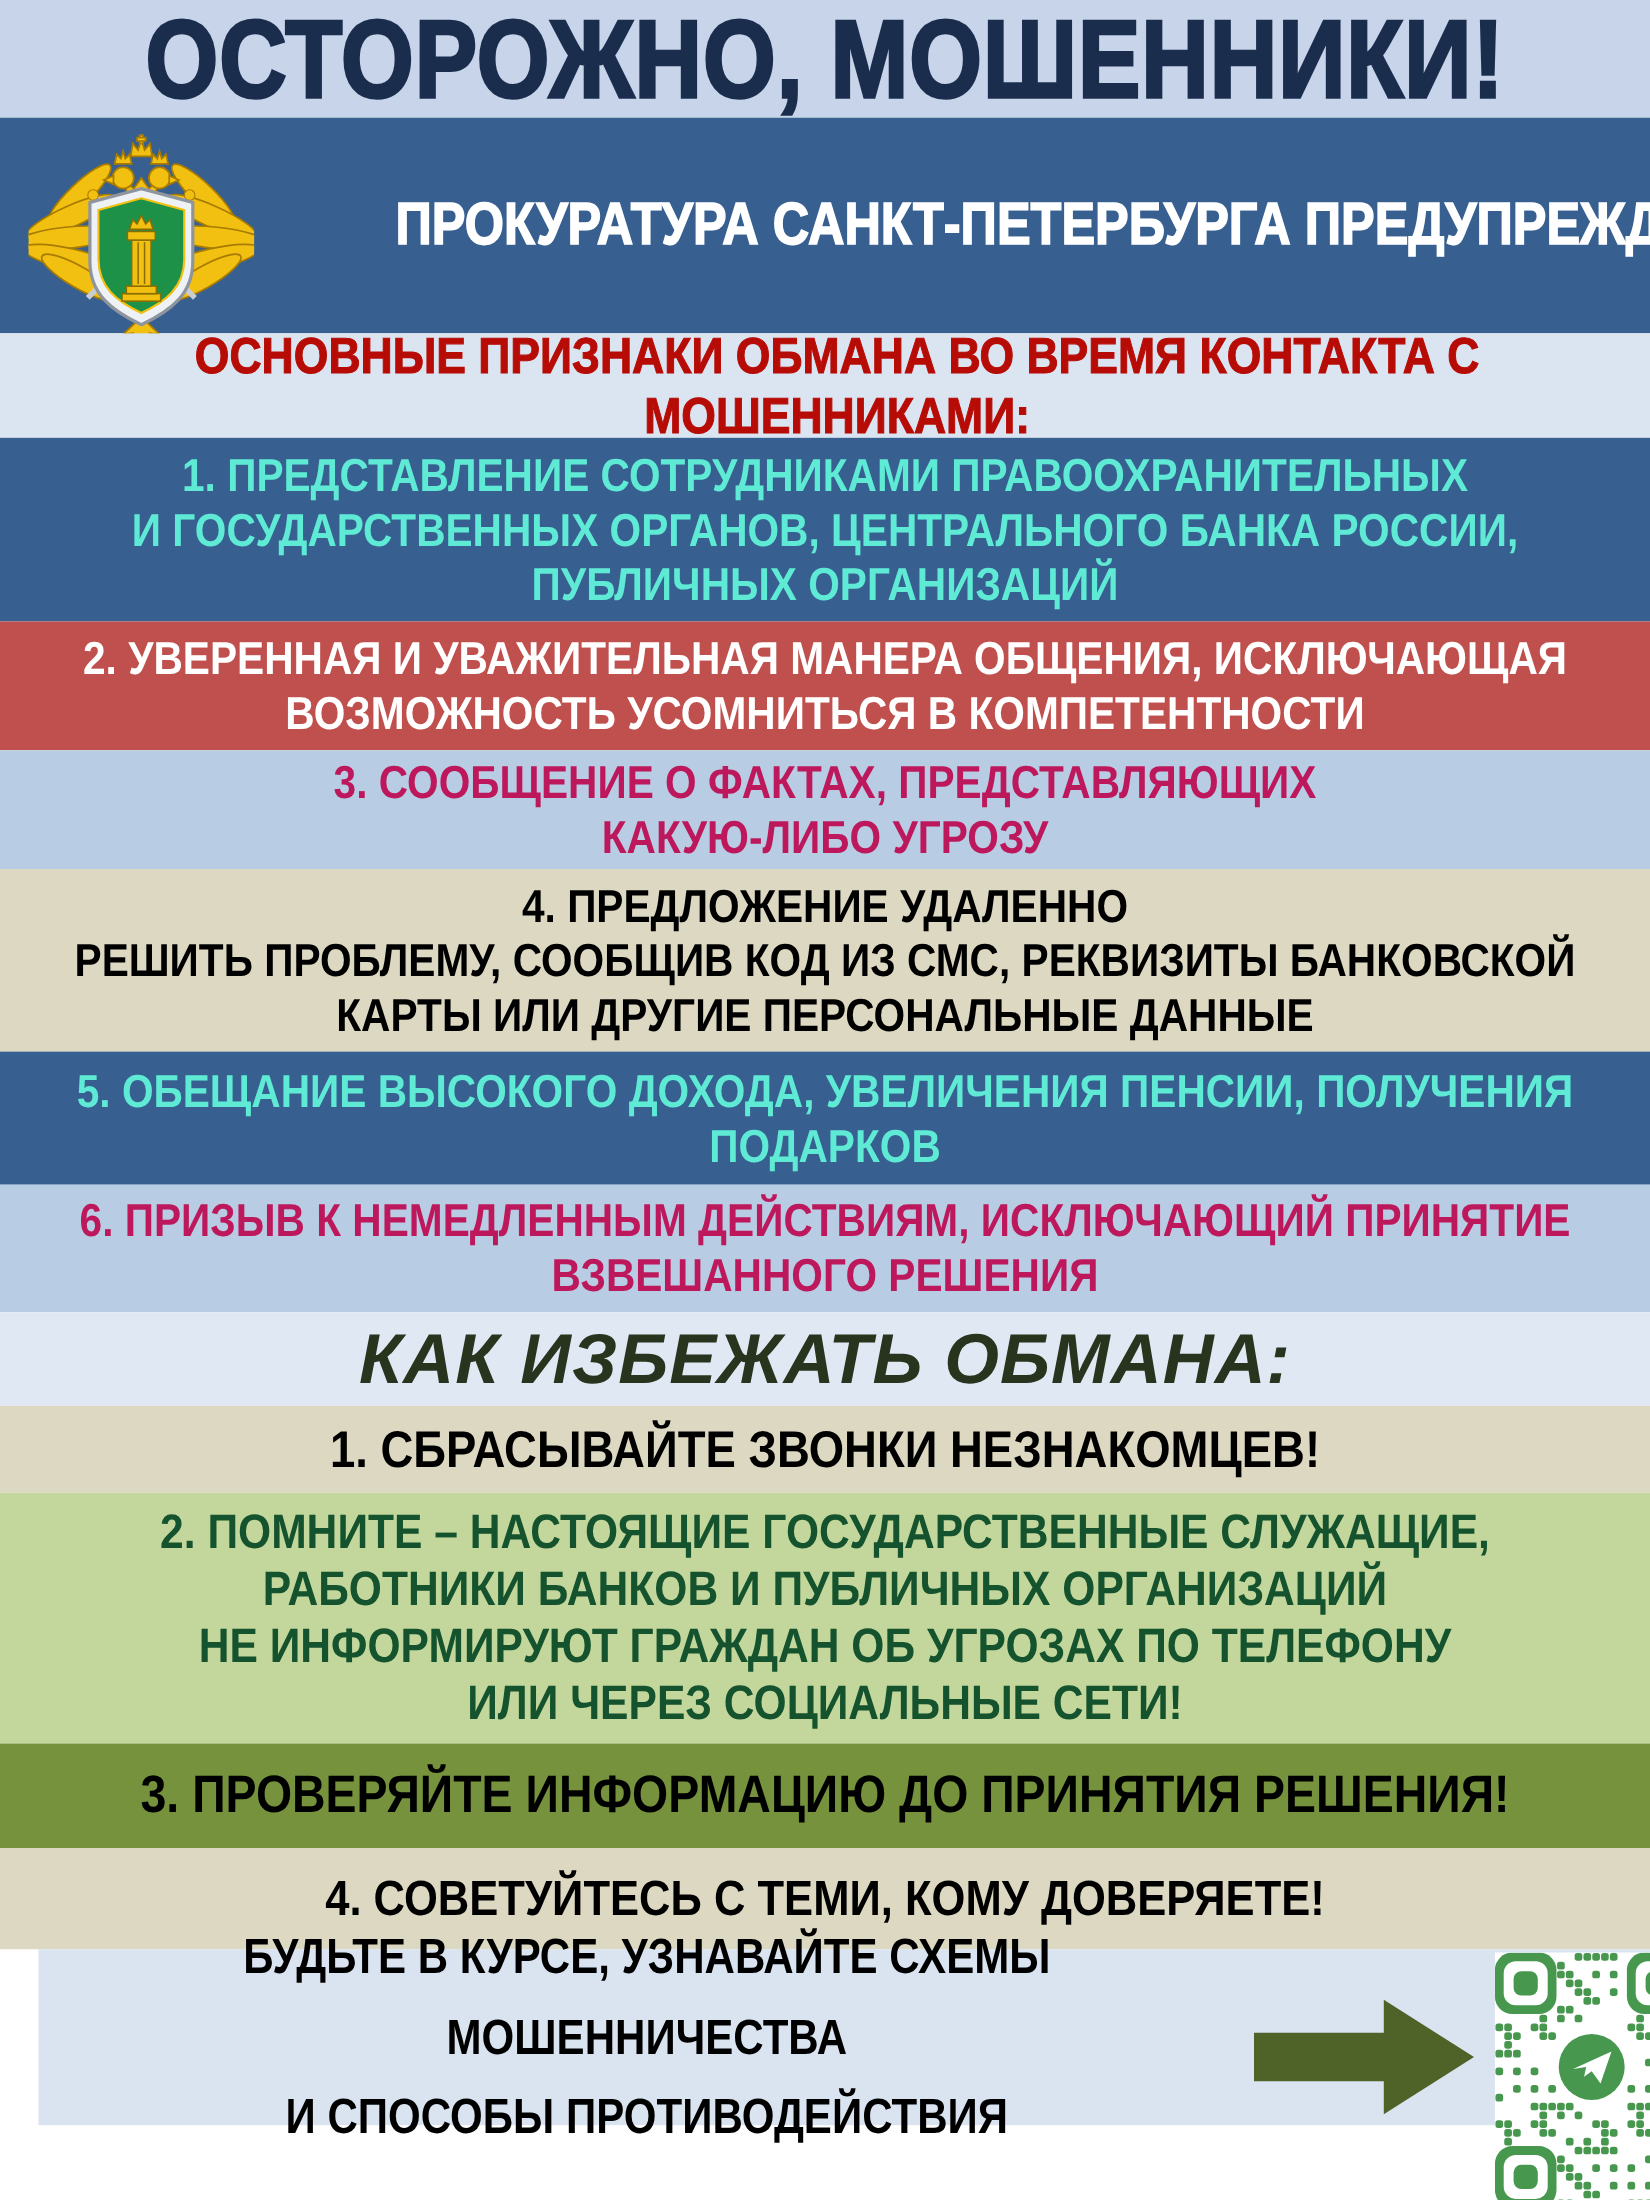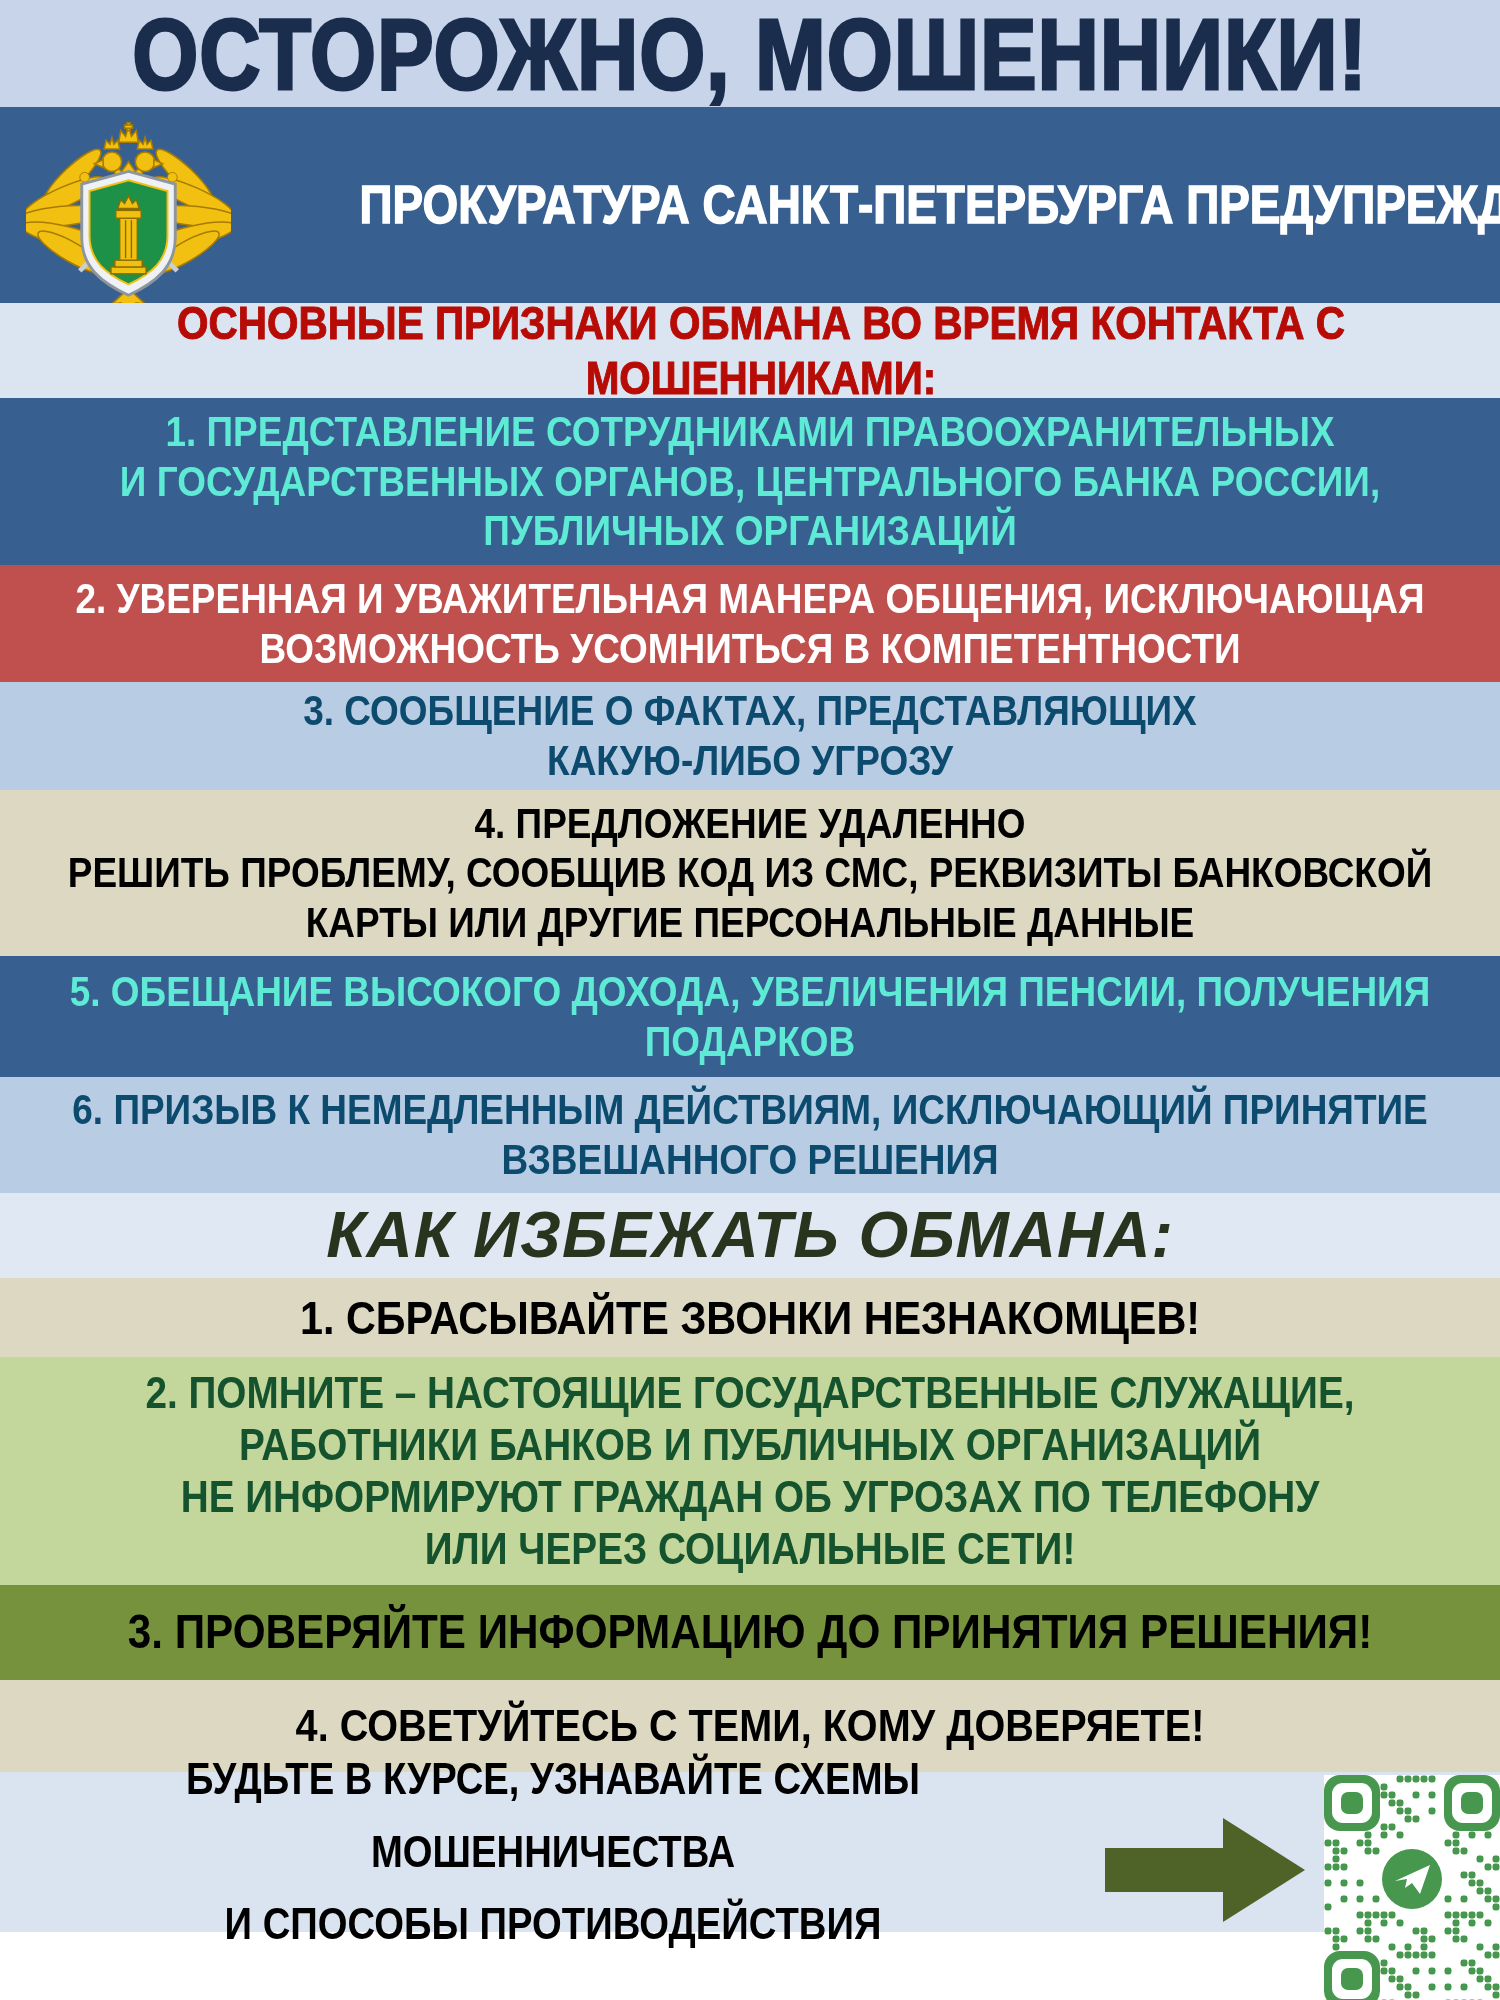--- a/index.html
+++ b/index.html
@@ -10,26 +10,26 @@
   .band{display:flex;align-items:center;justify-content:center;box-sizing:border-box;}
   .txt{font-weight:bold;white-space:pre-line;text-align:center;line-height:1.18;flex:none;}
   .cond{width:1700px;transform:scaleX(0.88);transform-origin:50% 50%;}
 
   
   .band-title   {height:107px;background:#c7d4ea;}
   .band-header  {height:196px;background:#376091;justify-content:flex-start;}
   .band-signhead{height:95px; background:#dbe5f1;padding-left:21px;}
   .band-blue    {background:#376091;color:#5eead4;}
   .band-red     {background:#c0504d;color:#ffffff;}
-  .band-lblue   {background:#b8cce4;color:#0c4a6e;}
+  .band-lblue   {background:#b8cce4;color:#be185d;}
   .band-beige   {background:#dcd8c2;color:#000000;align-items:center;}
   .band-avoidhead{height:85px;background:#e0e8f4;}
   .band-green   {background:#c3d69b;color:#14532d;}
   .band-olive   {background:#76923c;color:#000000;}
-  .band-footer  {height:160px;background:#dae3f0;justify-content:flex-start;}
+  .band-footer  {height:160px;background:#dae3f0;justify-content:flex-start;margin-left:35px;}
 
   .h167{height:167px}.h117{height:117px}.h108{height:108px}.h166{height:166px}
   .h121{height:121px}.h116{height:116px}.h79{height:79px}.h228{height:228px}
   .h95{height:95px}.h92{height:92px}
 
   .title-text{
     font-size:100px;color:#1b2d4d;-webkit-text-stroke:3px #1b2d4d;
     letter-spacing:1px;width:1700px;transform:scaleX(0.85);
   }
   .subtitle-wrap{flex:1;display:flex;justify-content:center;align-items:center;}

